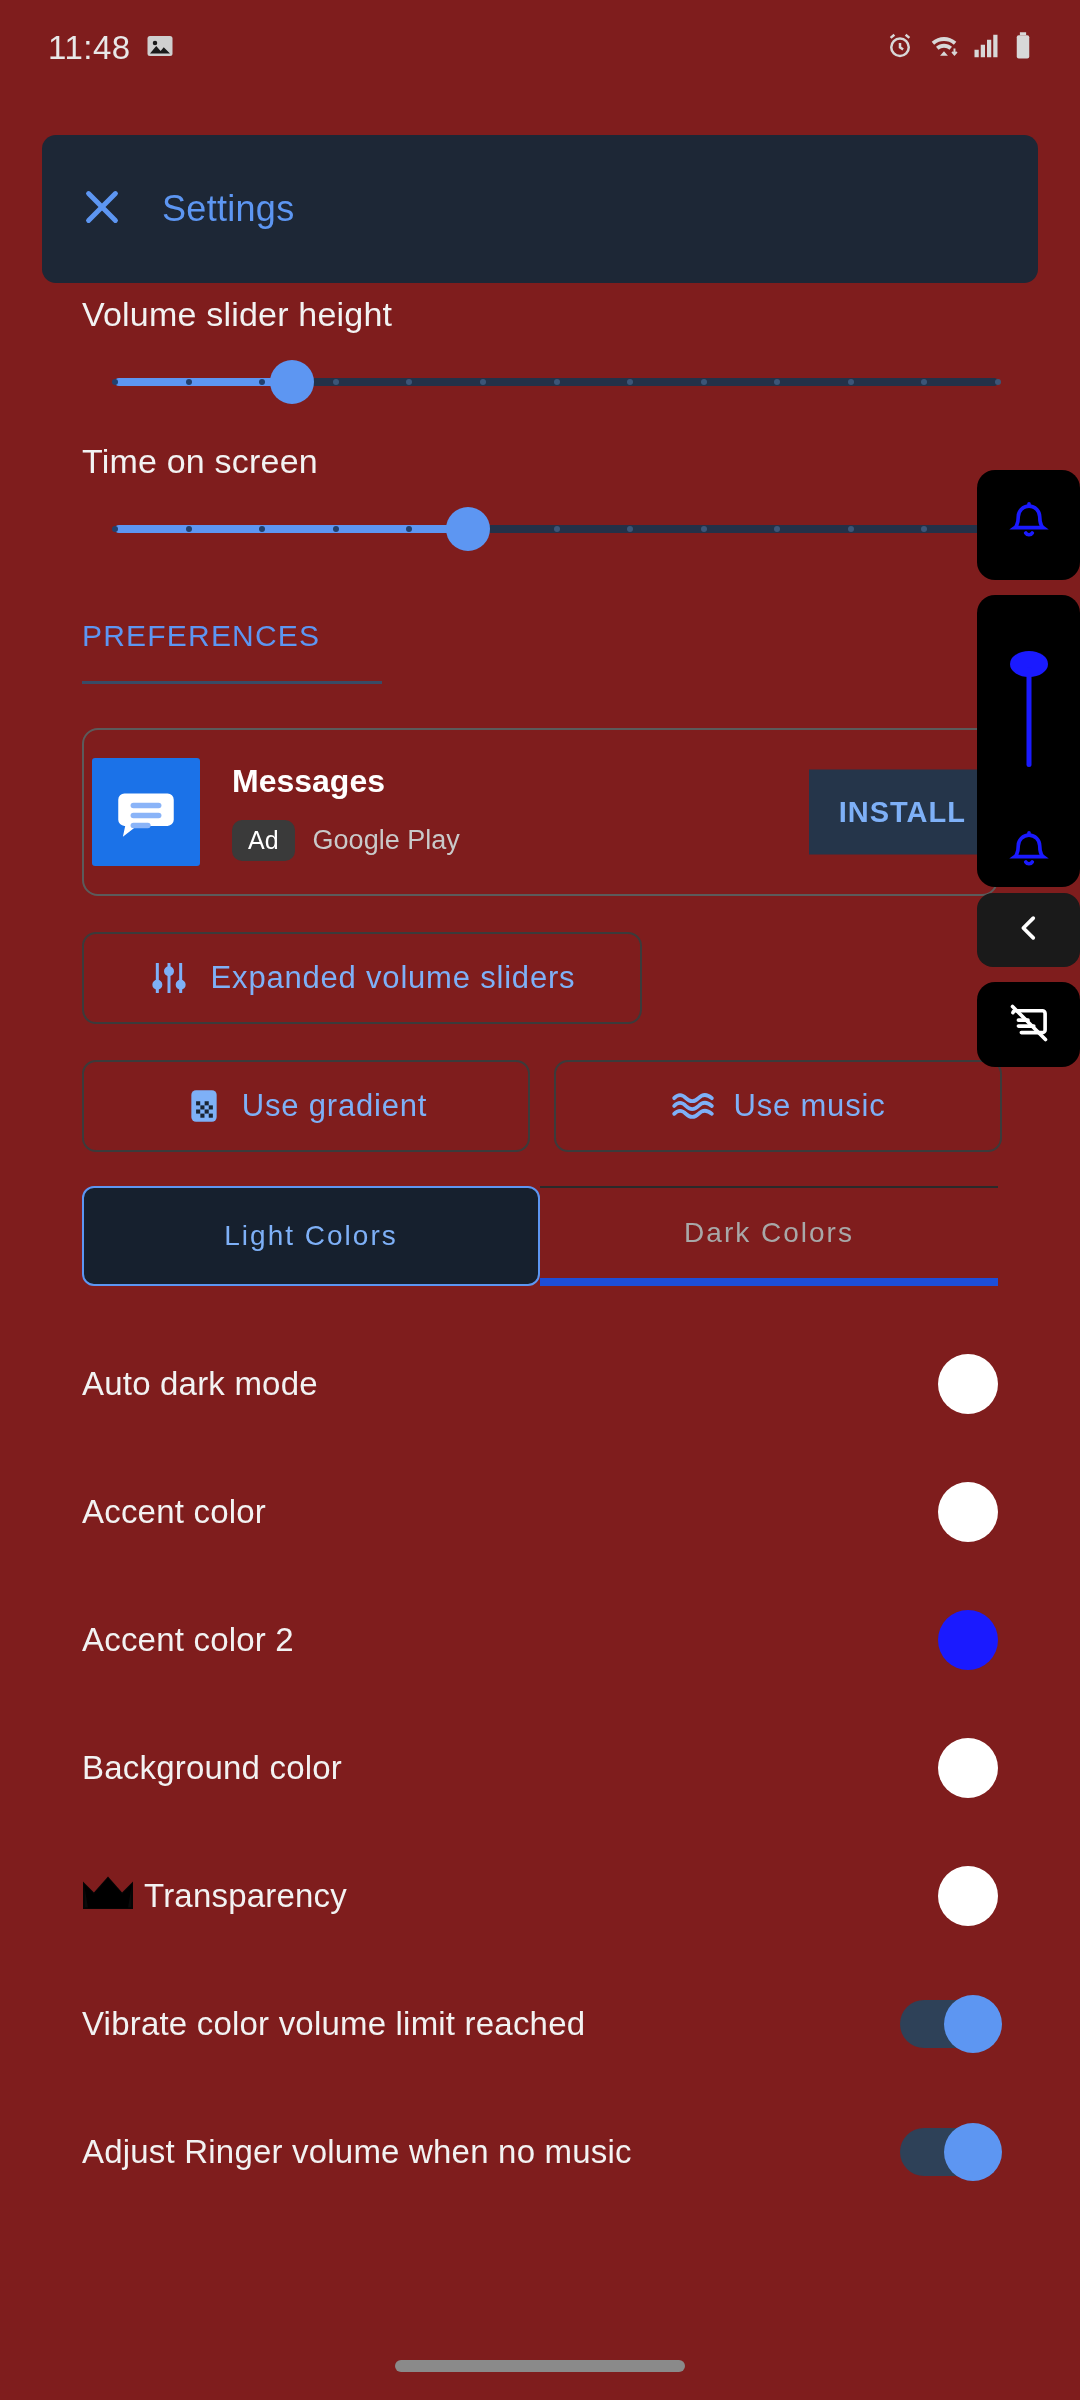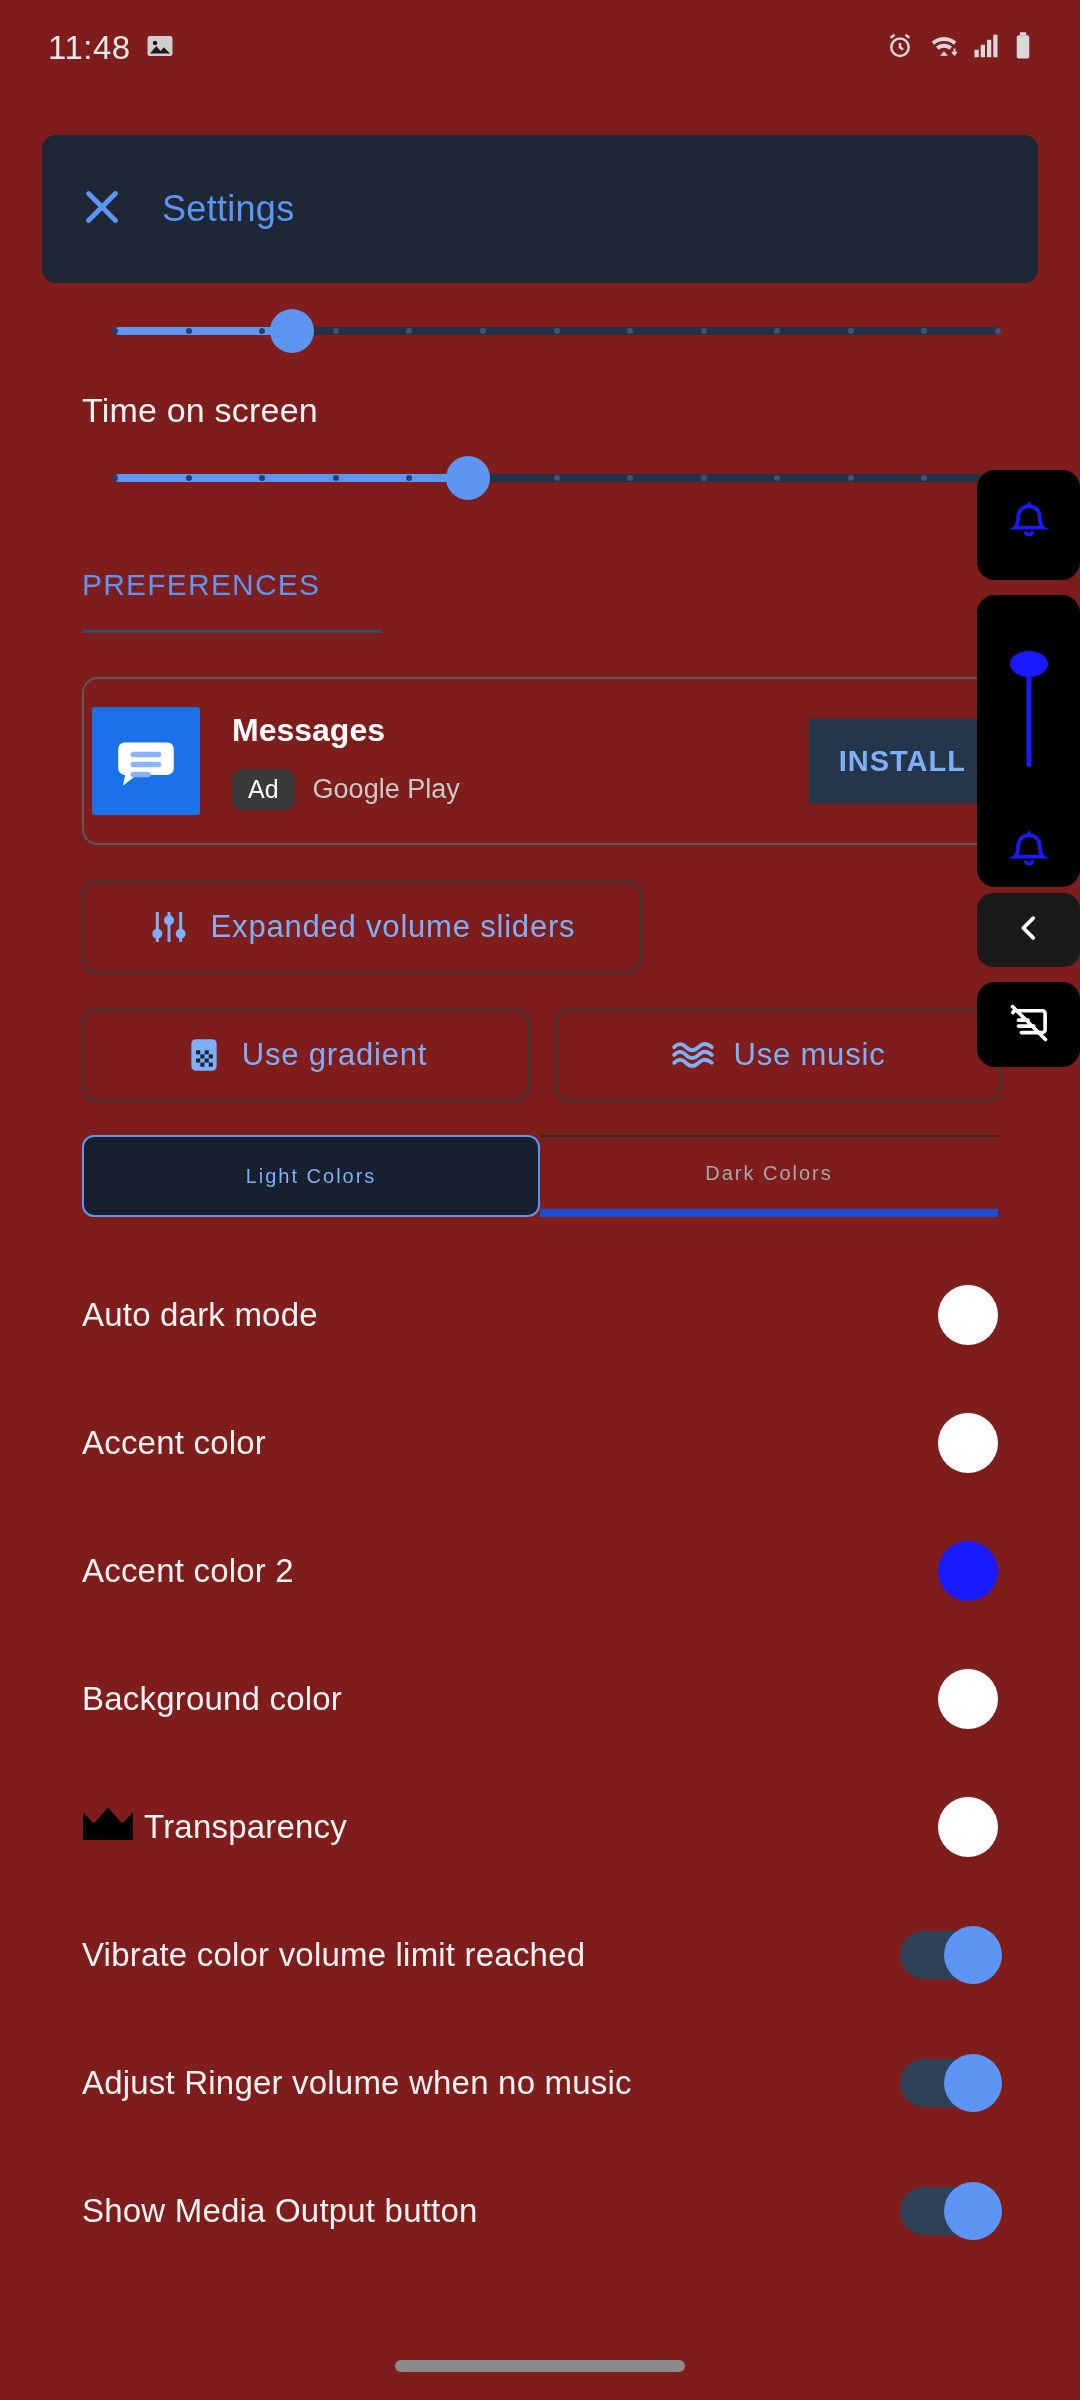--- a/index.html
+++ b/index.html
@@ -96,22 +96,22 @@
     display: flex; align-items: center; justify-content: center; gap: 22px;
     color: #7eb0f7; font-size: 31px; letter-spacing: .8px; cursor: pointer;
   }
   .pill.wide { width: 560px; }
   .pill.half { width: 448px; gap: 19px; }
   .pill-icon { display: flex; align-items: center; }
 
   
   .seg-row { margin: 34px 0 0 82px; display: flex; }
   .seg {
-    width: 458px; height: 82px; display: flex; align-items: center; justify-content: center;
-    font-size: 20px; letter-spacing: 2px; cursor: pointer;
+    width: 458px; height: 100px; display: flex; align-items: center; justify-content: center;
+    font-size: 28px; letter-spacing: 2px; cursor: pointer;
   }
   .seg.active {
     border: 2px solid #5d96f2; border-radius: 12px;
     background: #16202e; color: #7eb0f7;
   }
   .seg.inactive { color: #a8a8a8; border-top: 2px solid #2a2a2a; border-bottom: 8px solid #1d4ed8; }
 
   
   .rows { margin-top: 34px; }
   .row {
@@ -215,20 +215,21 @@
           <path d="M5 5l14 14M19 5L5 19"></path>
         </svg>
       </span>
     </div>
     <div class="hdr-title">Settings</div>
   </div>
 
   <div class="content">
 
     <div>
+      <div class="slider-label">Volume slider height</div>
       <div class="slider-wrap">
         <div class="track">
           <div class="track-fill" id="fill0" style="width: 20%;"></div>
           <div id="ticks0">
               <span class="tick on" style="left: 0%;"></span>
               <span class="tick on" style="left: 8.33333%;"></span>
               <span class="tick on" style="left: 16.6667%;"></span>
               <span class="tick" style="left: 25%;"></span>
               <span class="tick" style="left: 33.3333%;"></span>
               <span class="tick" style="left: 41.6667%;"></span>
@@ -381,27 +382,20 @@
             <span class="knob"></span>
           </span>
         </div>
         <div class="row">
           <span class="row-label">Adjust Ringer volume when no music</span>
           <span class="row-spacer"></span>
           <span class="toggle">
             <span class="knob"></span>
           </span>
         </div>
-        <div class="row">
-          <span class="row-label">Show Media Output button</span>
-          <span class="row-spacer"></span>
-          <span class="toggle">
-            <span class="knob"></span>
-          </span>
-        </div>
       </div>
   </div>
 
   <div class="float" id="float-bell-top">
     <span>
       <svg width="46" height="46" viewBox="0 0 24 24" stroke="#1a1aff" stroke-width="1.9" fill="none" stroke-linecap="round">
         <path d="M12 3.2a5.6 5.6 0 0 0-5.6 5.6c0 4.4-1.7 5.6-1.7 5.6h14.6s-1.7-1.2-1.7-5.6A5.6 5.6 0 0 0 12 3.2z"></path>
         <path d="M12 2v1.2M10.3 17.2a2 2 0 0 0 3.4 0"></path>
       </svg>
     </span>

